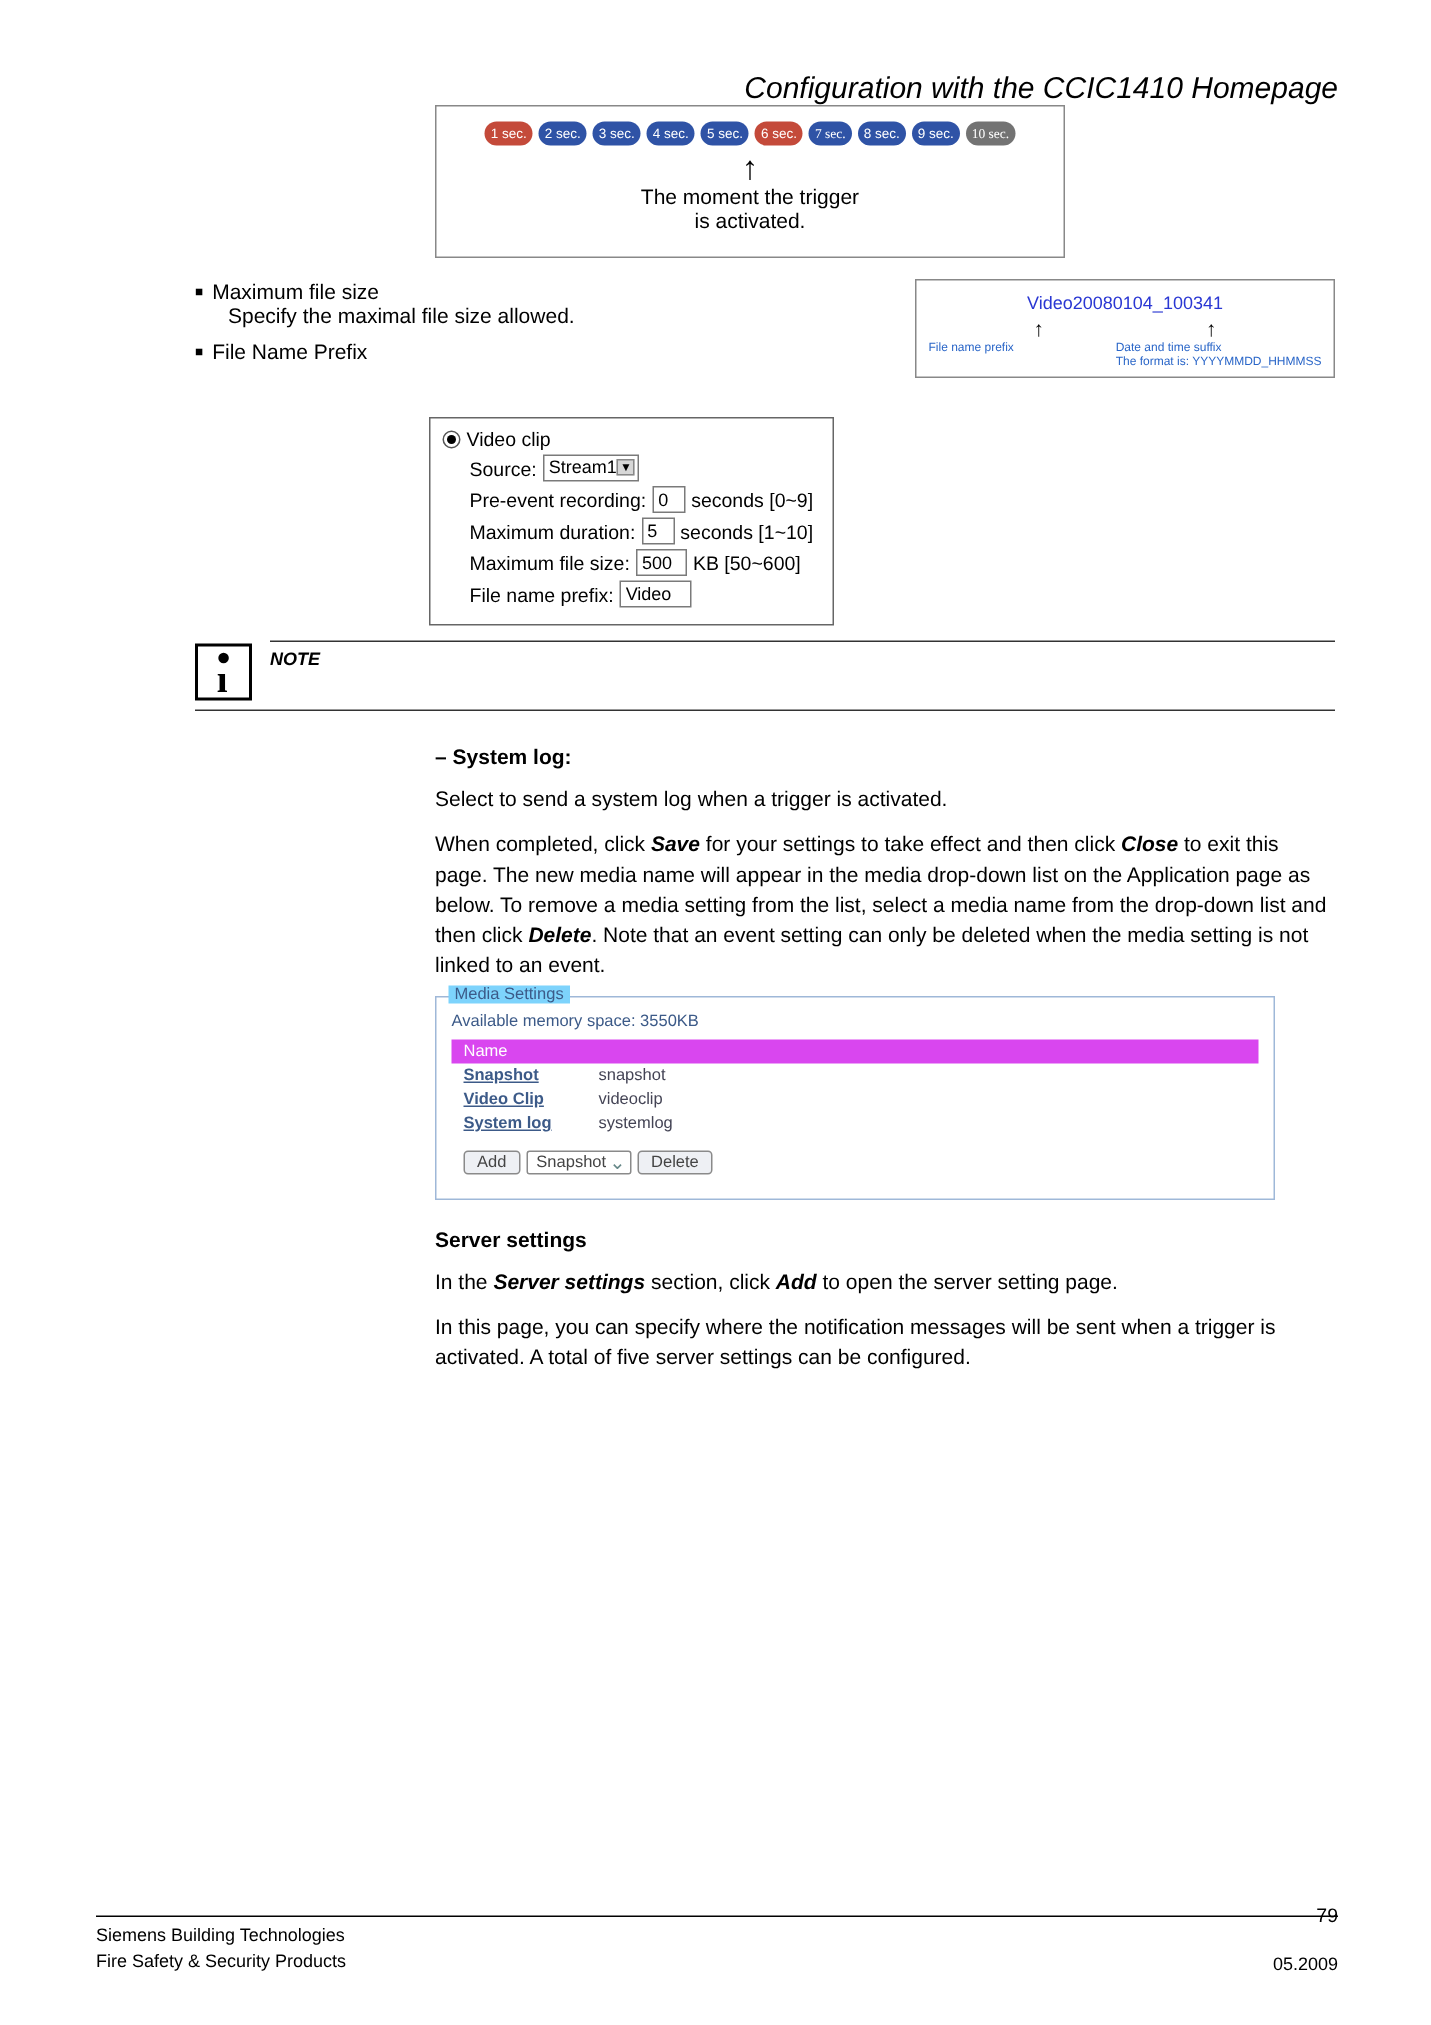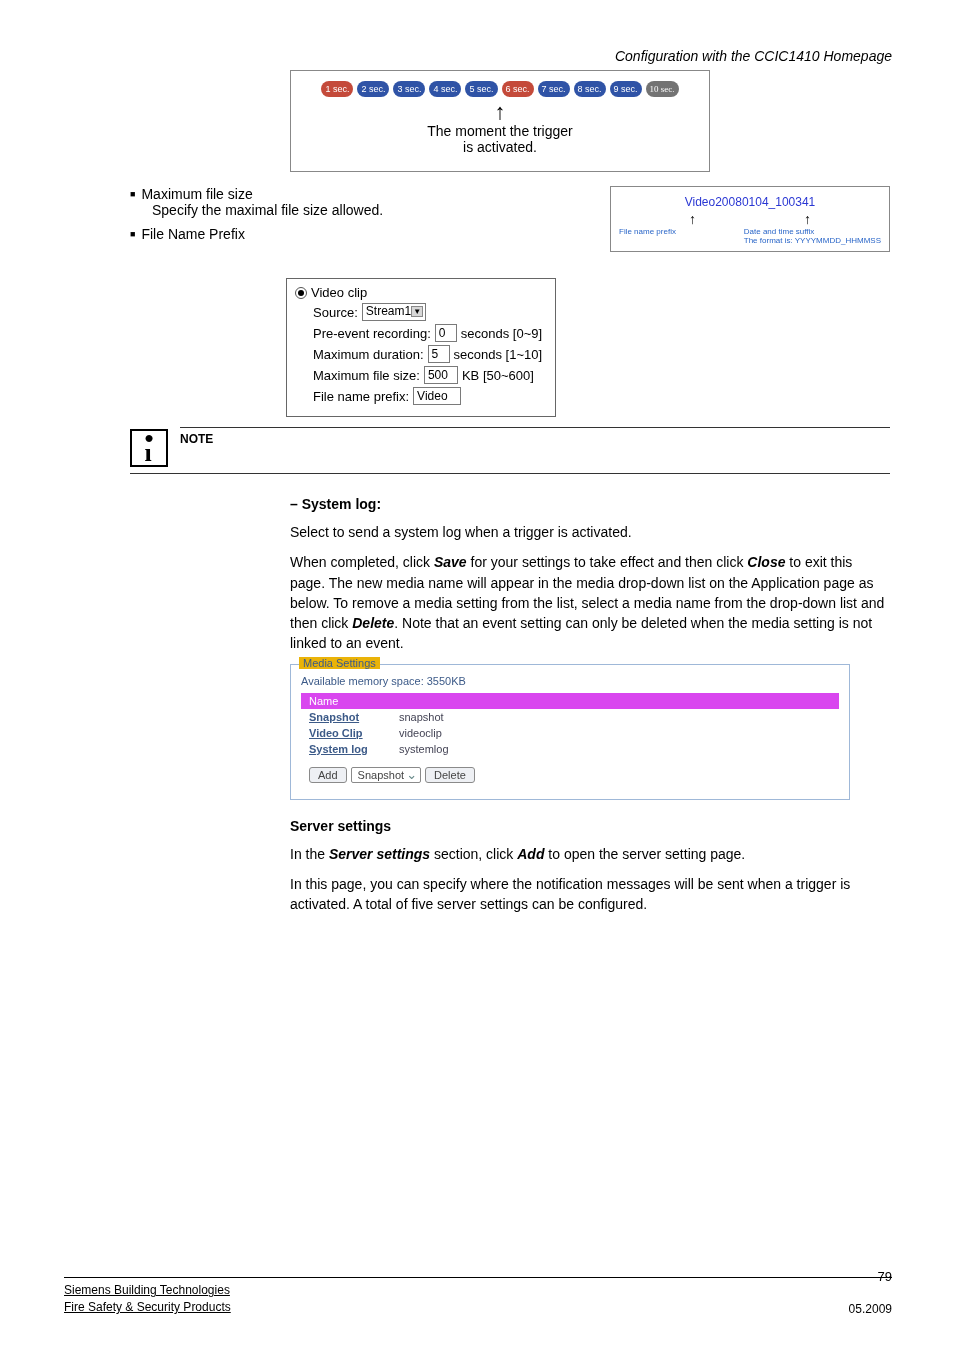--- a/index.html
+++ b/index.html
@@ -10,21 +10,21 @@
     font-family: Arial, Helvetica, sans-serif;
     color: #000;
     position: relative;
     font-size: 14px;
   }
   .page-header {
     position: absolute;
     top: 48px;
     right: 62px;
     font-style: italic;
-    font-size: 14px;
+    font-size: 20px;
     text-align: center;
   }
   .content {
     position: absolute;
     top: 70px;
     left: 290px;
     width: 600px;
   }
   
   .diag1 {
@@ -120,39 +120,39 @@
     margin-left: -160px; width: 760px;
   }
   .note-icon {
     border:2px solid #000; width:38px; height:38px;
     display:flex; align-items:center; justify-content:center;
     font-family: Georgia, serif; font-weight:bold; font-size:26px;
     flex-shrink:0; margin-top:2px;
   }
   .note-icon .dot { display:block; text-align:center; line-height:10px; }
   .note-text { border-top:1px solid #333; padding-top:4px; font-size:12px; flex:1; }
-  .note-title { font-weight:bold; font-size:12px; margin-bottom:2px; }
+  .note-title { font-weight:bold; font-size:12px; margin-bottom:2px;font-style:italic; }
   
   .para { font-size:14px; line-height:1.45; margin: 10px 0; }
   .para em.bi { font-weight:bold; font-style:italic; }
   .h-sub { font-weight:bold; margin: 8px 0; font-size:14px; }
   .dash-item::before { content:"– "; }
   
   .media-box {
     border:1px solid #9fb8d8;
     width: 560px;
     font-family: Verdana, Arial, sans-serif;
     font-size:11px;
     color:#3c5a88;
     margin: 6px 0 18px 0;
     position:relative;
     padding-bottom:10px;
   }
   .media-legend {
-    position:absolute; top:-8px; left:8px; background:#eab308; padding:0 4px;
+    position:absolute; top:-8px; left:8px; background:#7dd3fc; padding:0 4px;
     color:#3c5a88; font-size:11px;
   }
   .media-inner { padding: 10px 10px 6px 10px; }
   .media-tbl { margin-top:6px; }
   .media-hdr { display:flex; background:#d946ef; color:#fff; font-size:11px; }
   .media-hdr div { padding:2px 8px; }
   .col-name { width:90px; }
   .col-type { flex:1; }
   .media-row { display:flex; padding:2px 0; }
   .media-row .mn { width:90px; padding-left:8px; text-decoration:underline; color:#3c5a88; font-weight:bold; cursor:pointer; }
@@ -161,41 +161,41 @@
   .btn { border:1px solid #8a8a8a; background:#eef0f4; border-radius:3px; font-size:11px; padding:1px 8px; color:#444; }
   .sel { border:1px solid #8a8a8a; background:#fff; font-size:11px; padding:1px 16px 1px 6px; position:relative; border-radius:2px; color:#444; }
   .sel::after{ content:"⌄"; position:absolute; right:3px; top:-1px; color:#688; font-size:13px; }
   
   .footer {
     position:absolute; bottom:34px; left:64px; right:62px;
     border-top:1px solid #000; padding-top:4px;
     display:flex; justify-content:space-between; align-items:flex-end;
     font-size:12px;
   }
-  .footer-left { line-height:1.4;text-decoration:underline; }
+  .footer-left { line-height:1.4; }
   .pagenum {
     position:absolute; right:62px; bottom:66px; font-size:13px;
   }
 </style>
 </head>
 <body>
 
 <div class="page-header">Configuration with the CCIC1410 Homepage</div>
 
 <div class="content">
 
   <div class="diag1">
     <div class="sec-row" id="sec-row">
         <span class="sec-pill" style="background: rgb(196, 74, 58);">1 sec.</span>
         <span class="sec-pill" style="background: rgb(47, 83, 166);">2 sec.</span>
         <span class="sec-pill" style="background: rgb(47, 83, 166);">3 sec.</span>
         <span class="sec-pill" style="background: rgb(47, 83, 166);">4 sec.</span>
         <span class="sec-pill" style="background: rgb(47, 83, 166);">5 sec.</span>
         <span class="sec-pill" style="background: rgb(196, 74, 58);">6 sec.</span>
-        <span class="sec-pill" style="background: rgb(47, 83, 166);">7 sec.</span>
+        <span class="sec-pill" style="background: rgb(47, 83, 166); font-family: Liberation Serif, serif;">7 sec.</span>
         <span class="sec-pill" style="background: rgb(47, 83, 166);">8 sec.</span>
         <span class="sec-pill" style="background: rgb(47, 83, 166);">9 sec.</span>
         <span class="sec-pill" style="background: #737373; font-family: Liberation Serif, serif;">10 sec.</span>
       </div>
     <div class="arrow-up">↑</div>
     <div class="moment-text">
       <span>The moment the trigger</span><br>
       <span>is activated.</span>
     </div>
   </div>

